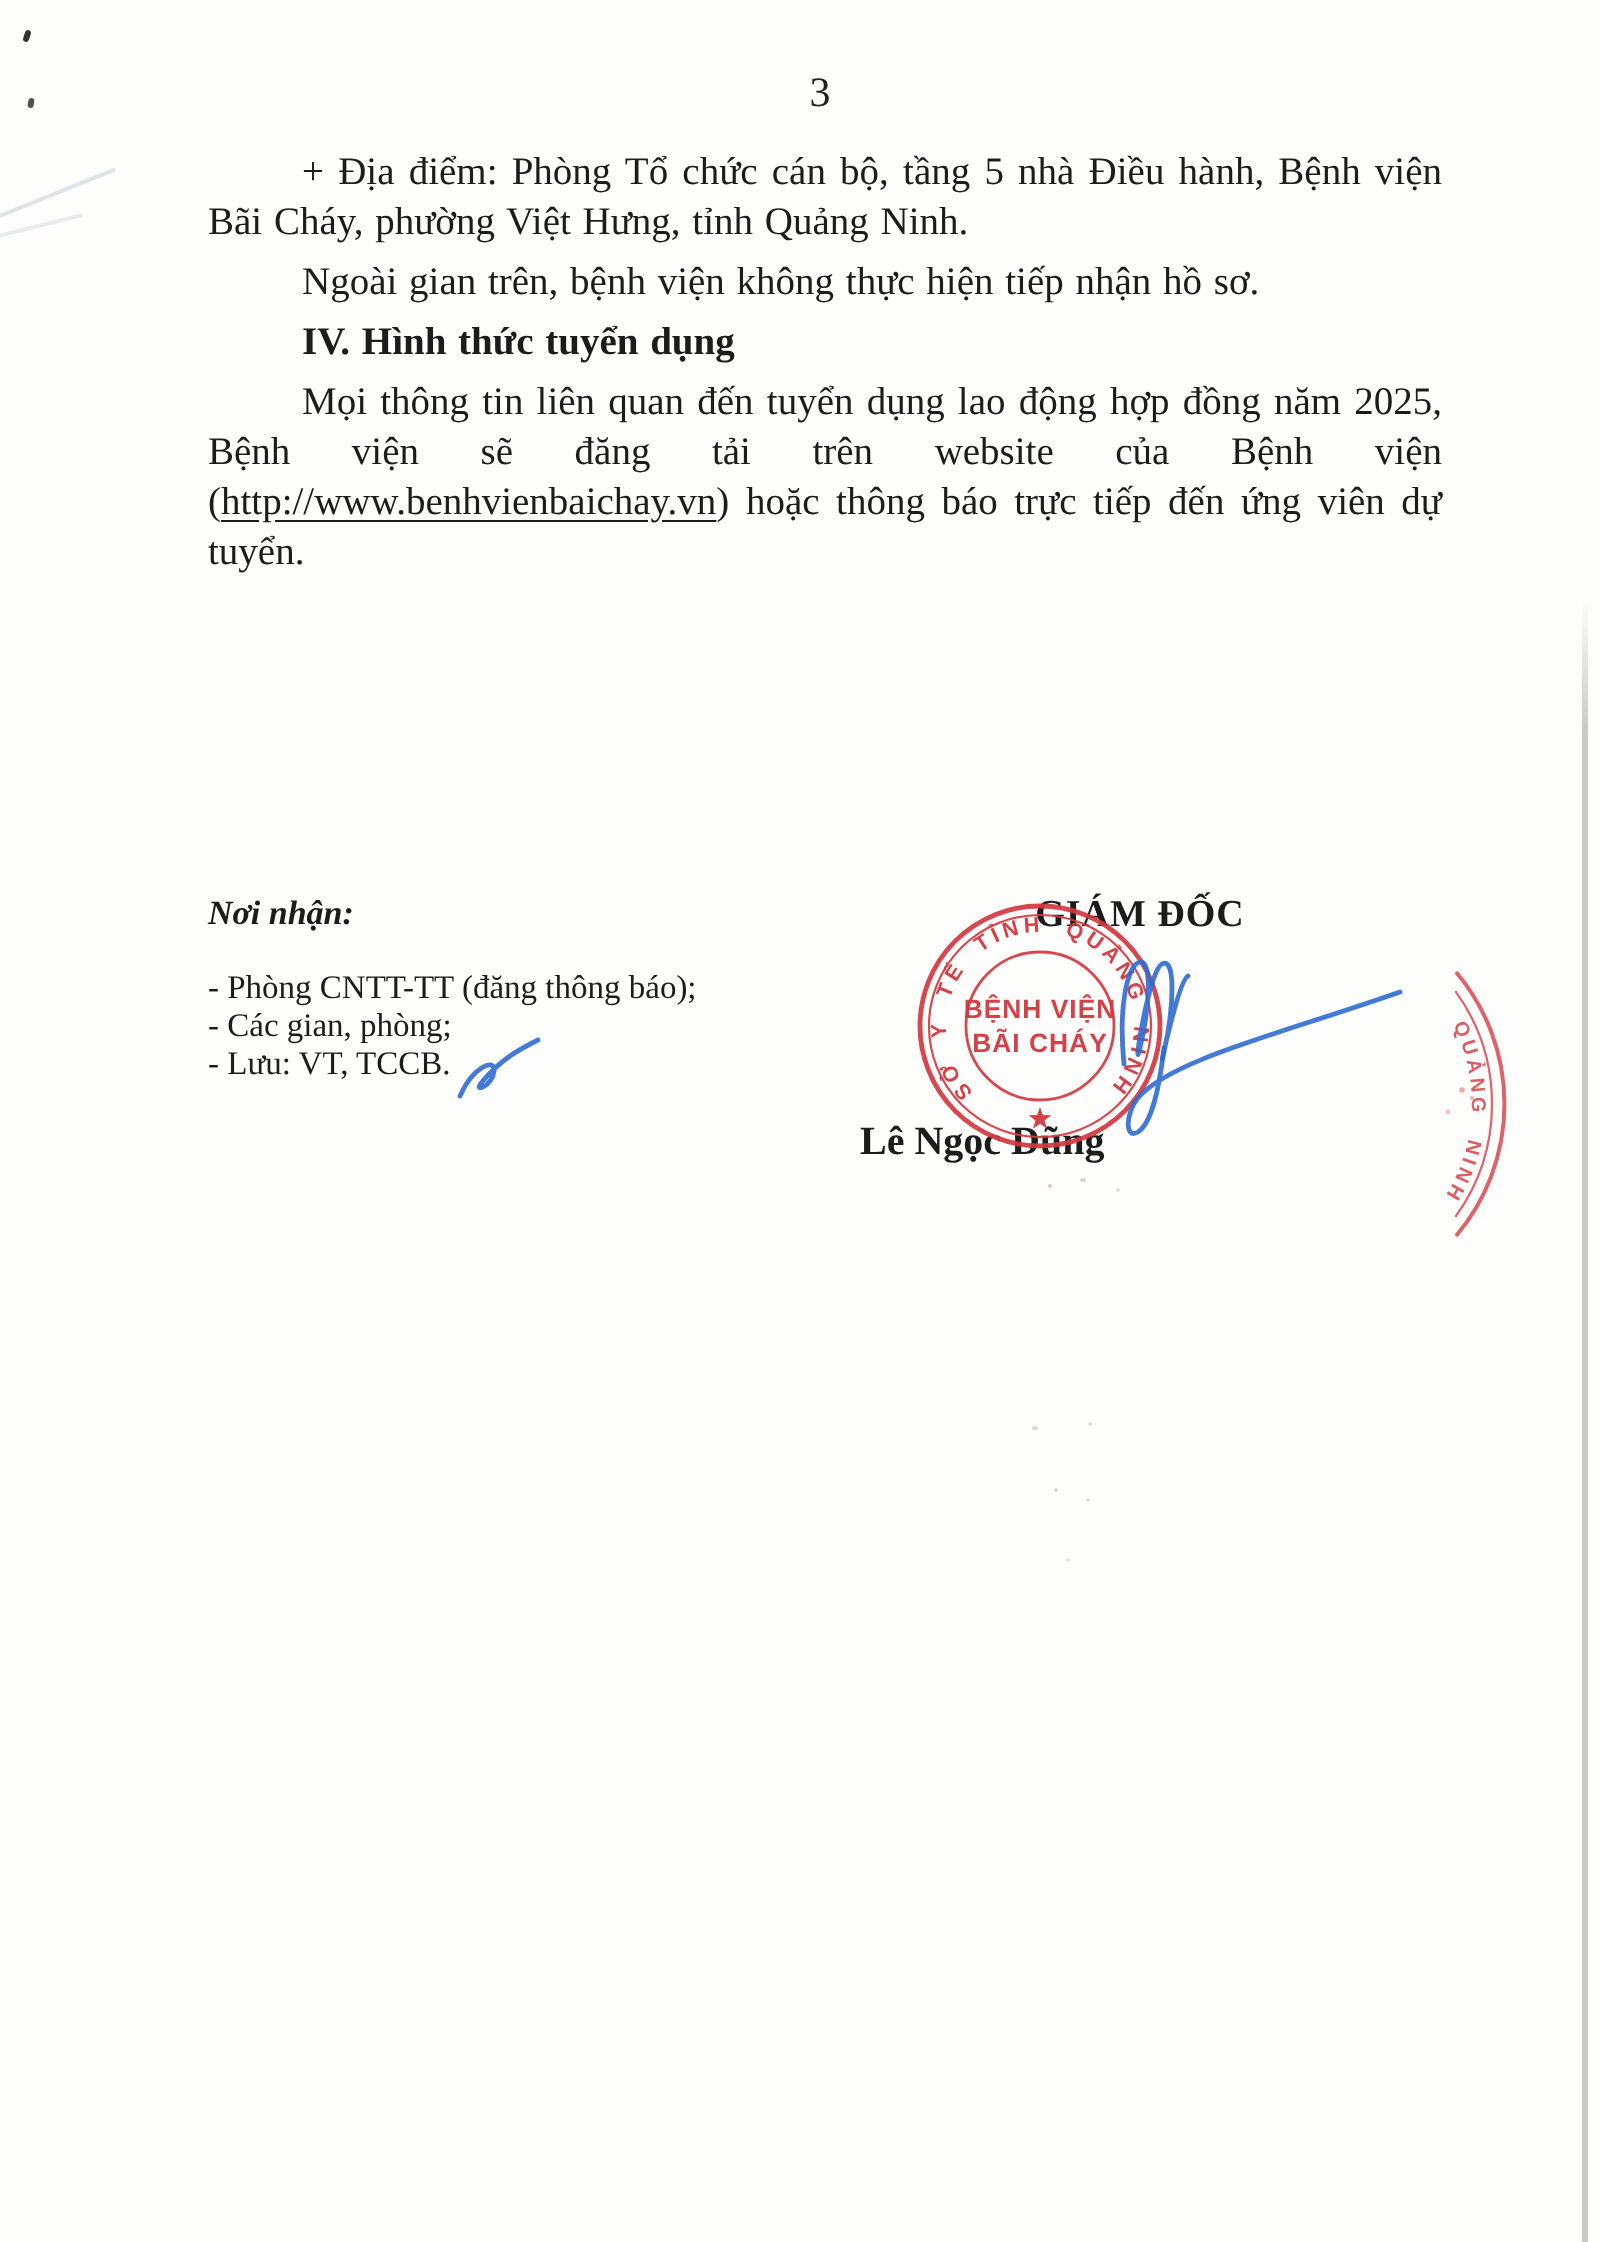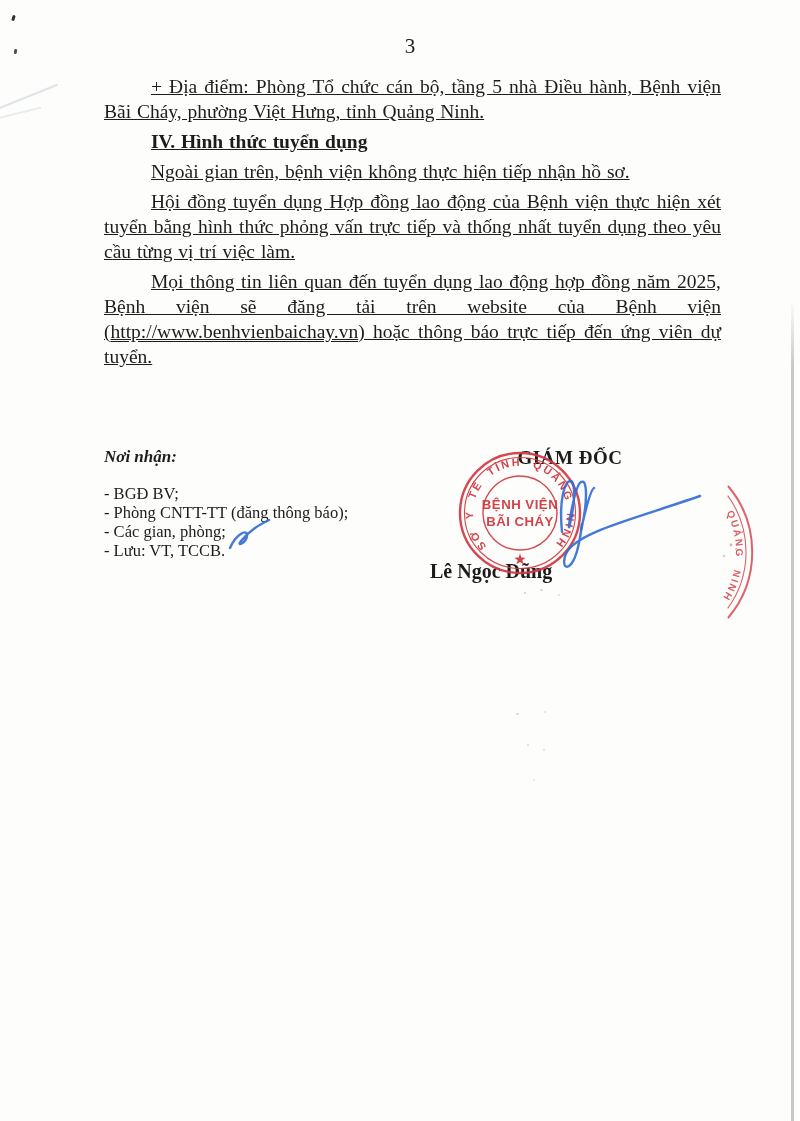--- a/index.html
+++ b/index.html
@@ -29,21 +29,20 @@
   
   .body-text {
     position: absolute; left: 104px; top: 74px; width: 617px;
     font-size: 19.5px; line-height: 25px; color: var(--text);
   }
   .para {
     text-align: justify;
     text-indent: 47px;
     margin-bottom: 5px;
     word-spacing: 1px;
-    text-decoration: underline;
   }
   .para.heading { font-weight: bold; text-align: left; }
   .url { text-decoration: underline; text-underline-offset: 3px; }
   
   .recipients {
     position: absolute; left: 104px; top: 447px;
     font-size: 16.5px; line-height: 19px; color: var(--text);
   }
   .recipients-label { font-weight: bold; font-style: italic; font-size: 17px; margin-bottom: 18px; }
   
@@ -97,29 +96,27 @@
 </style>
 </head>
 <body>
 
 <div class="page">
 
   <div class="page-number">3</div>
 
   <div class="body-text">
     <p class="para">+ Địa điểm: Phòng Tổ chức cán bộ, tầng 5 nhà Điều hành, Bệnh viện Bãi Cháy, phường Việt Hưng, tỉnh Quảng Ninh.</p>
+    <p class="para">Ngoài gian trên, bệnh viện không thực hiện tiếp nhận hồ sơ.</p>
     <p class="para heading">IV. Hình thức tuyển dụng</p>
-    <p class="para">Ngoài gian trên, bệnh viện không thực hiện tiếp nhận hồ sơ.</p>
-    <p class="para">Hội đồng tuyển dụng Hợp đồng lao động của Bệnh viện thực hiện xét tuyển bằng hình thức phỏng vấn trực tiếp và thống nhất tuyển dụng theo yêu cầu từng vị trí việc làm.</p>
     <p class="para"><span>Mọi thông tin liên quan đến tuyển dụng lao động hợp đồng năm 2025, Bệnh viện sẽ đăng tải trên website của Bệnh viện (</span><span class="url">http://www.benhvienbaichay.vn</span><span>) hoặc thông báo trực tiếp đến ứng viên dự tuyển.</span></p>
   </div>
 
   <div class="recipients">
     <div class="recipients-label">Nơi nhận:</div>
-    <div class="recipient-item">- BGĐ BV;</div>
     <div class="recipient-item">- Phòng CNTT-TT (đăng thông báo);</div>
     <div class="recipient-item">- Các gian, phòng;</div>
     <div class="recipient-item">- Lưu: VT, TCCB.</div>
   </div>
 
   <div class="director-title">GIÁM ĐỐC</div>
   <div class="director-name">Lê Ngọc Dũng</div>
 
   <svg class="overlay" viewBox="0 0 800 1121" xmlns="http://www.w3.org/2000/svg">
     <defs>

